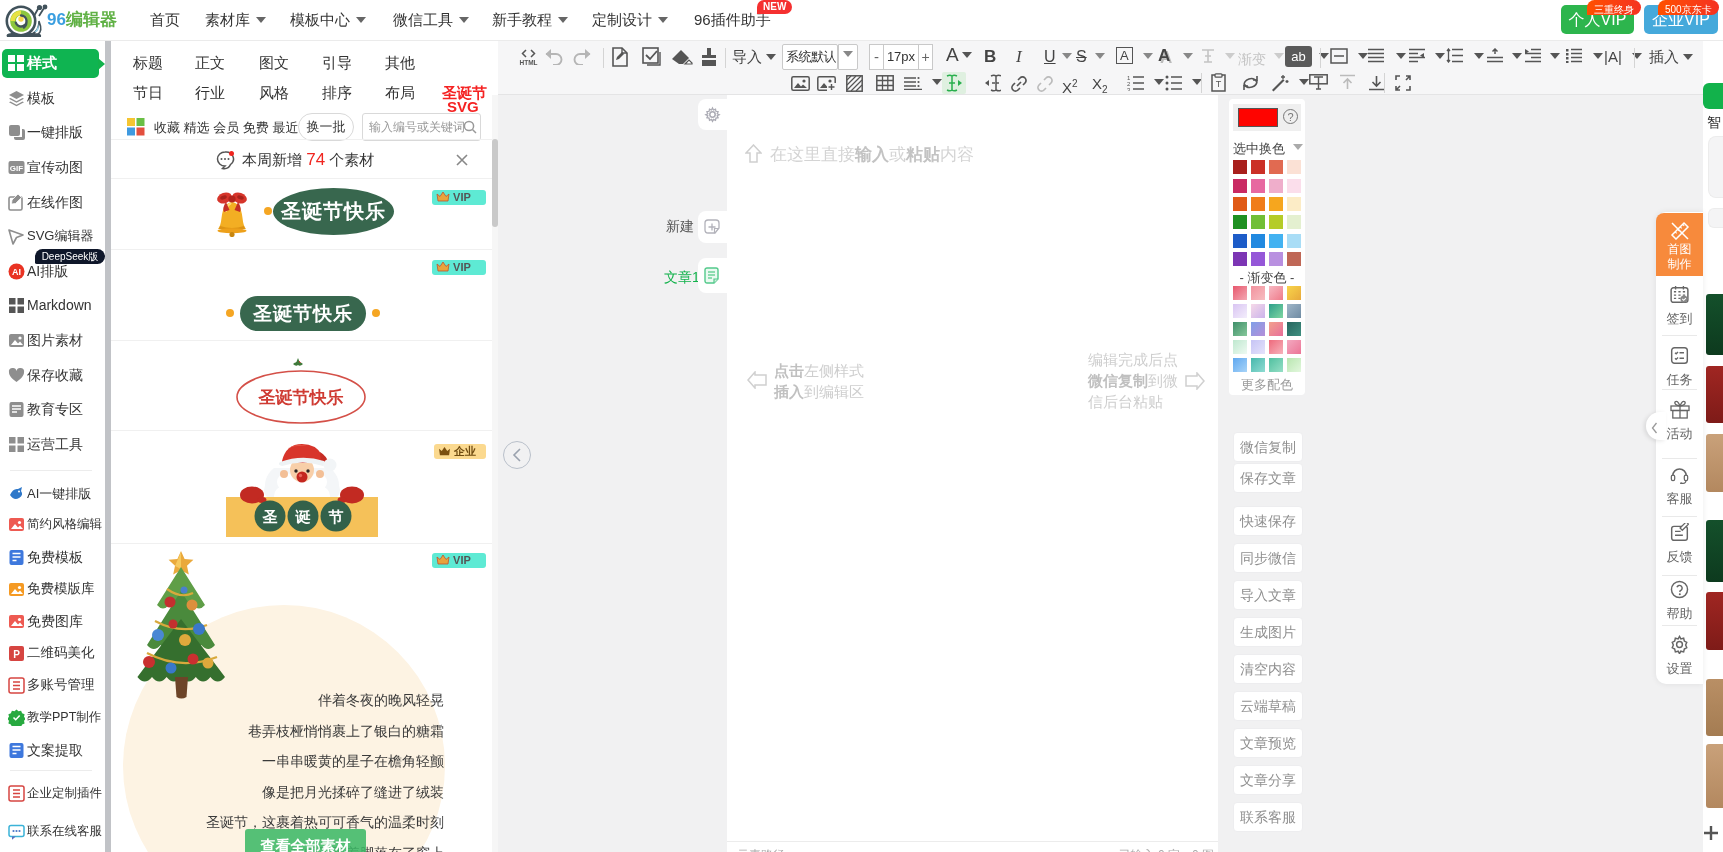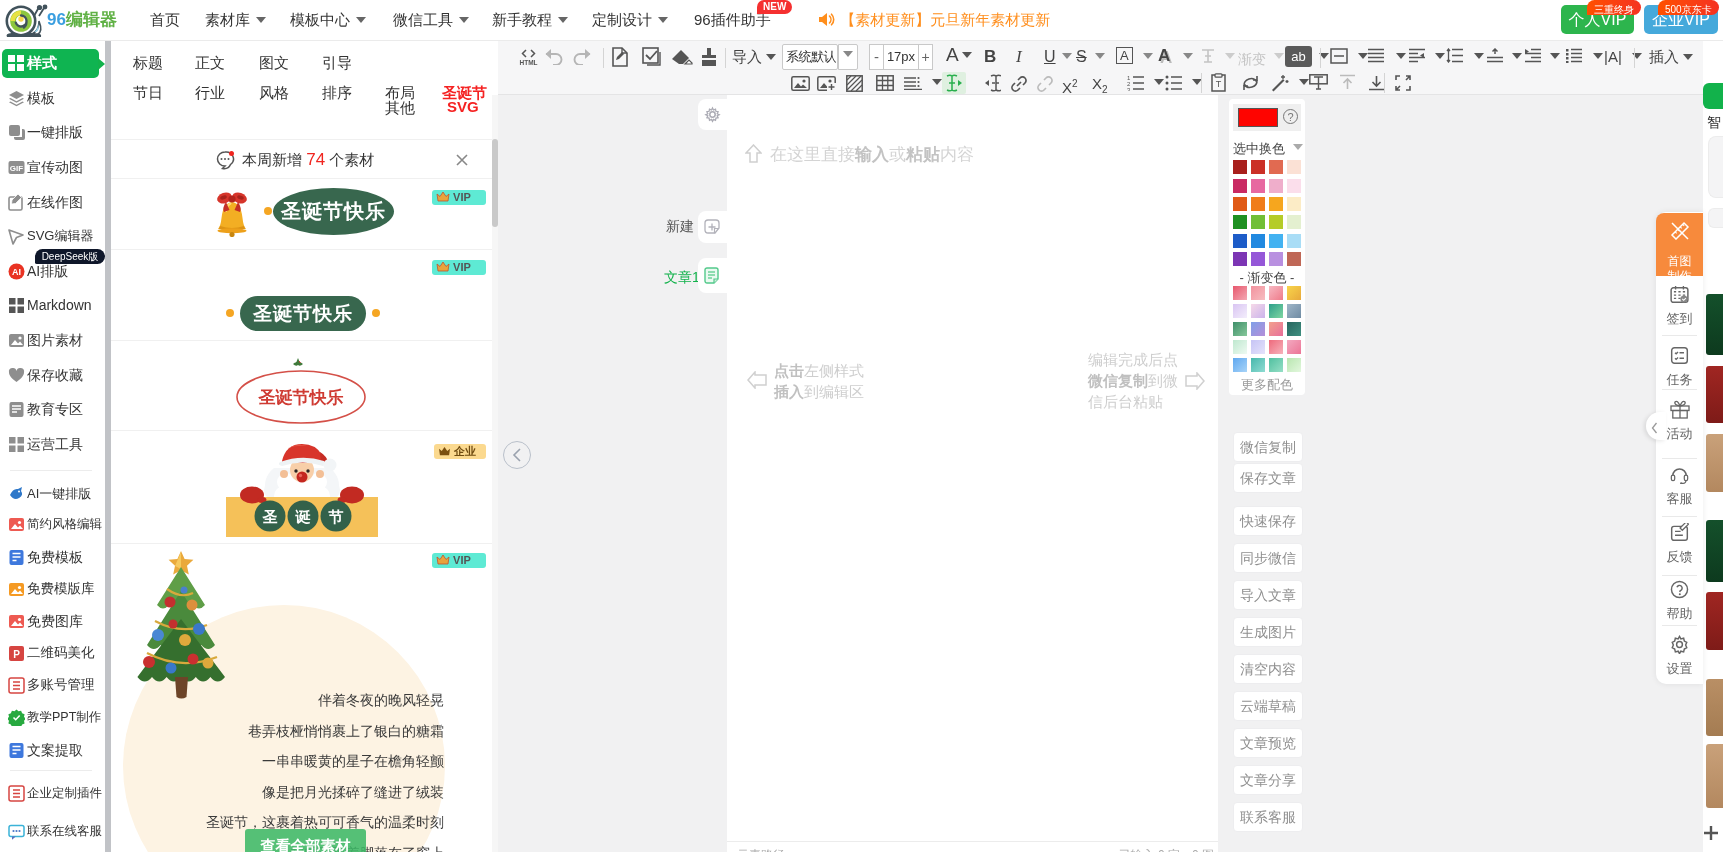--- a/index.html
+++ b/index.html
@@ -88,24 +88,20 @@
   </svg>
   <div class="navitem" style="left:47px;font-size:17px;font-weight:bold;"><span style="color:#3b9fe0">96</span><span style="color:#60b145">编辑器</span></div>
   <div class="navitem" style="left:150px;">首页</div>
   <div class="navitem" style="left:205px;">素材库<span class="caret"></span></div>
   <div class="navitem" style="left:290px;">模板中心<span class="caret"></span></div>
   <div class="navitem" style="left:393px;">微信工具<span class="caret"></span></div>
   <div class="navitem" style="left:492px;">新手教程<span class="caret"></span></div>
   <div class="navitem" style="left:592px;">定制设计<span class="caret"></span></div>
   <div class="navitem" style="left:694px;">96插件助手</div>
   <div id="newbadge">NEW</div>
-  <div id="announce"><svg width="18" height="15" viewBox="0 0 18 15" style="vertical-align:-2px">
-        <path d="M1 5 h3 l5 -4 v13 l-5 -4 h-3 z" fill="#ff8e1c"></path>
-        <path d="M11.5 4 a5 5 0 0 1 0 7 M13.5 2.2 a7.5 7.5 0 0 1 0 10.6" stroke="#ff8e1c" stroke-width="1.6" fill="none" stroke-linecap="round"></path>
-      </svg> 【素材更新】元旦新年素材更新</div>
   <div class="vipbtn" style="left:1561px;width:73px;background:#2db54d;">个人VIP<span class="ribbon" style="left:26px;">三重终身</span></div>
   <div class="vipbtn" style="left:1644px;width:74px;background:#45a9db;">企业VIP<span class="ribbon" style="left:14px;">500京东卡</span></div>
 </div>
 
 <div id="leftbar">
   <div id="active-item">
       <svg style="position:absolute;left:6px;top:6px" width="16" height="16" viewBox="0 0 16 16">
         <rect x="0" y="0" width="7" height="7" fill="#fff"></rect>
         <rect x="9" y="0" width="7" height="7" fill="#fff"></rect>
         <rect x="0" y="9" width="7" height="7" fill="#fff"></rect>
@@ -287,29 +283,44 @@
     <div class="thumb"></div>
   </div>
 <div id="dsbadge">DeepSeek版</div>
 
 <div id="mpanel">
 
   <div class="mtab" style="left:22px;top:13px;">标题</div>
   <div class="mtab" style="left:84px;top:13px;">正文</div>
   <div class="mtab" style="left:148px;top:13px;">图文</div>
   <div class="mtab" style="left:211px;top:13px;">引导</div>
-  <div class="mtab" style="left:274px;top:13px;margin-top:45px;">其他</div>
+  <div class="mtab" style="left:274px;top:13px;">其他</div>
   <div class="mtab red" style="left:336px;top:13px;margin-top:44px;">SVG</div>
   <div class="mtab" style="left:22px;top:43px;">节日</div>
   <div class="mtab" style="left:84px;top:43px;">行业</div>
   <div class="mtab" style="left:148px;top:43px;">风格</div>
   <div class="mtab" style="left:211px;top:43px;">排序</div>
   <div class="mtab" style="left:274px;top:43px;">布局</div>
   <div class="mtab red" style="left:331px;top:43px;">圣诞节</div>
 
+  <div id="filterrow">
+    <svg style="position:absolute;left:16px;top:6px" width="18" height="18" viewBox="0 0 18 18">
+        <rect x="0" y="0" width="8" height="8" fill="#f5c531"></rect>
+        <rect x="9.5" y="0" width="8" height="8" fill="#6abf45"></rect>
+        <rect x="0" y="9.5" width="8" height="8" fill="#3f9ae0"></rect>
+        <rect x="9.5" y="9.5" width="8" height="8" fill="#e34f3e"></rect>
+      </svg>
+    <span style="position:absolute;left:43px;top:7px;font-size:13px;color:#333;">收藏 精选 会员 免费 最近</span>
+    <span style="position:absolute;left:187px;top:1px;width:56px;height:28px;border:1px solid #d9d9d9;border-radius:14px;text-align:center;line-height:26px;font-size:13px;color:#333;">换一批</span>
+    <span style="position:absolute;left:251px;top:1px;width:119px;height:28px;border:1px solid #d9d9d9;border-radius:3px;font-size:12px;color:#999;line-height:26px;padding-left:6px;overflow:hidden;white-space:nowrap;">输入编号或关键词</span>
+    <svg style="position:absolute;left:352px;top:8px" width="14" height="14" viewBox="0 0 14 14">
+        <circle cx="6" cy="6" r="4.6" fill="none" stroke="#999" stroke-width="1.5"></circle>
+        <path d="M9.5 9.5 L13 13" stroke="#999" stroke-width="1.5"></path>
+      </svg>
+  </div>
 
   <div id="noticebar">
     <svg style="position:absolute;left:104px;top:10px" width="20" height="20" viewBox="0 0 20 20">
         <path d="M10 2 a7.5 7 0 1 0 0 14 l-2.5 2.5 q6 1 8 -4 a7.5 7 0 0 0 -5.5 -12.5z" fill="none" stroke="#555" stroke-width="1.5"></path>
         <circle cx="6.5" cy="9" r="1" fill="#555"></circle>
         <circle cx="10" cy="9" r="1" fill="#555"></circle>
         <circle cx="13.5" cy="9" r="1" fill="#555"></circle>
         <circle cx="16.5" cy="3.5" r="2.5" fill="#f0251f"></circle>
       </svg>
     <span style="position:absolute;left:131px;top:10px;font-size:15px;color:#333;">本周新增 <span style="color:#f0251f;font-size:17px;">74</span> 个素材</span>
@@ -747,21 +758,21 @@
 <div class="rbtn" style="top:802px;">联系客服</div>
 
 <div id="rrail">
 
   <div style="position:absolute;left:0;top:1px;width:47px;height:63px;background:#f78a3c;border-radius:8px 0 0 0;color:#fff;">
     <svg style="position:absolute;left:13px;top:7px" width="22" height="20" viewBox="0 0 22 20">
         <path d="M3 15 L15 3 l4 4 L7 19z" stroke="#fff" stroke-width="1.5" fill="none"></path>
         <path d="M6.2 11.8 l1.5 1.5 M8.7 9.3 l1.5 1.5 M11.2 6.8 l1.5 1.5 M13.7 4.3 l1.5 1.5" stroke="#fff" stroke-width="1.1"></path>
         <path d="M3 3 l12 12 M15 15 l4 4 M3 3 L7 7" stroke="#fff" stroke-width="1.5"></path>
       </svg>
-    <div style="position:absolute;top:41px;width:47px;text-align:center;font-size:12px;line-height:15px;">首图<br>制作</div>
+    <div style="position:absolute;top:29px;width:47px;text-align:center;font-size:12px;line-height:15px;">首图<br>制作</div>
   </div>
   <div class="rritem" style="top:73px;"><svg width="19" height="19" viewBox="0 0 17 17">
         <rect x="1" y="2.5" width="15" height="13" rx="2" fill="none" stroke="#666" stroke-width="1.3"></rect>
         <path d="M5 1 v3 M12 1 v3 M3.5 6 h2 M7.5 6 h2 M11.5 6 h2 M3.5 9 h2 M7.5 9 h2 M11.5 9 h2 M3.5 12 h2 M7.5 12 h2" stroke="#666" stroke-width="1.2"></path>
         <circle cx="12.5" cy="12.5" r="3.2" fill="#888"></circle>
         <path d="M11 12.5 l1.2 1.2 2 -2" stroke="#fff" stroke-width="1" fill="none"></path>
       </svg><div>签到</div></div>
   <div class="rsep" style="top:123px;"></div>
   <div class="rritem" style="top:134px;"><svg width="19" height="19" viewBox="0 0 17 17">
         <rect x="1.5" y="1.5" width="14" height="14" rx="2.5" fill="none" stroke="#666" stroke-width="1.3"></rect>

